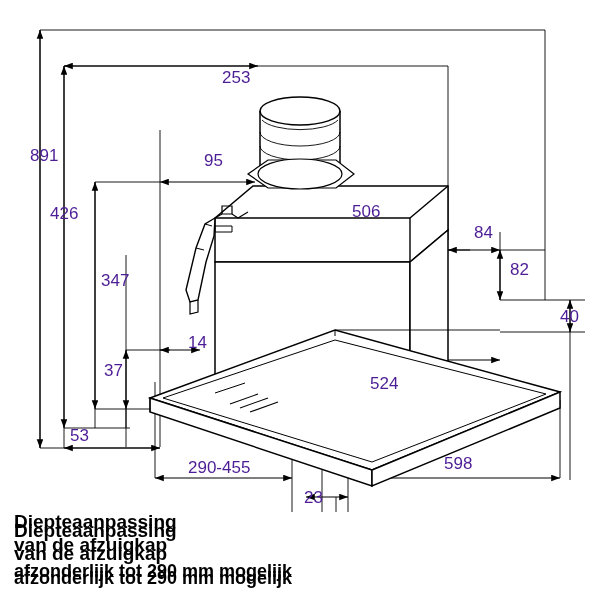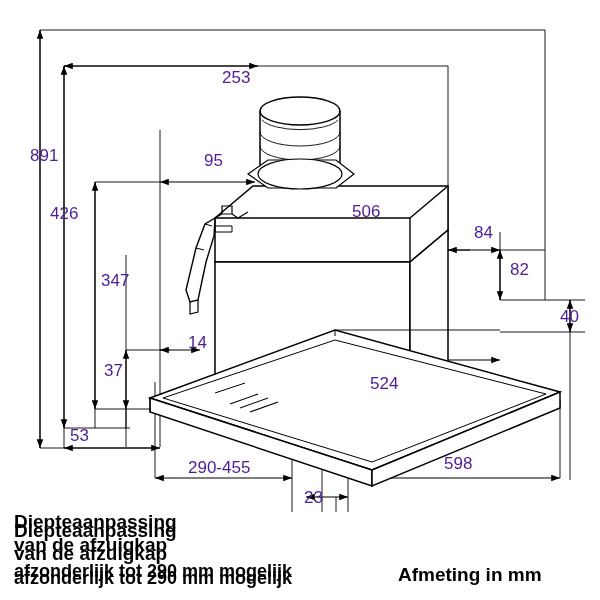--- a/index.html
+++ b/index.html
@@ -202,15 +202,14 @@
   <div class="dim-label" style="left:168px; top:459px;margin-left:20px;">290-455</div>
   <div class="dim-label" style="left:304px; top:489px;">23</div>
   <div class="dim-label" style="left:444px; top:455px;">598</div>
 
   <div class="caption" style="left:14px; top:512px;">Diepteaanpassing</div>
   <div class="caption" style="left:14px; top:521px;">Diepteaanpassing</div>
   <div class="caption" style="left:14px; top:535px;">van de afzuigkap</div>
   <div class="caption" style="left:14px; top:544px;">van de afzuigkap</div>
   <div class="caption small" style="left:14px; top:562px;">afzonderlijk tot 290 mm mogelijk</div>
   <div class="caption small" style="left:14px; top:569px;">afzonderlijk tot 290 mm mogelijk</div>
-  <div class="caption" style="left:398px; top:565px;">Afmeting in mm</div>
 
 </div>
 
 </body></html>

